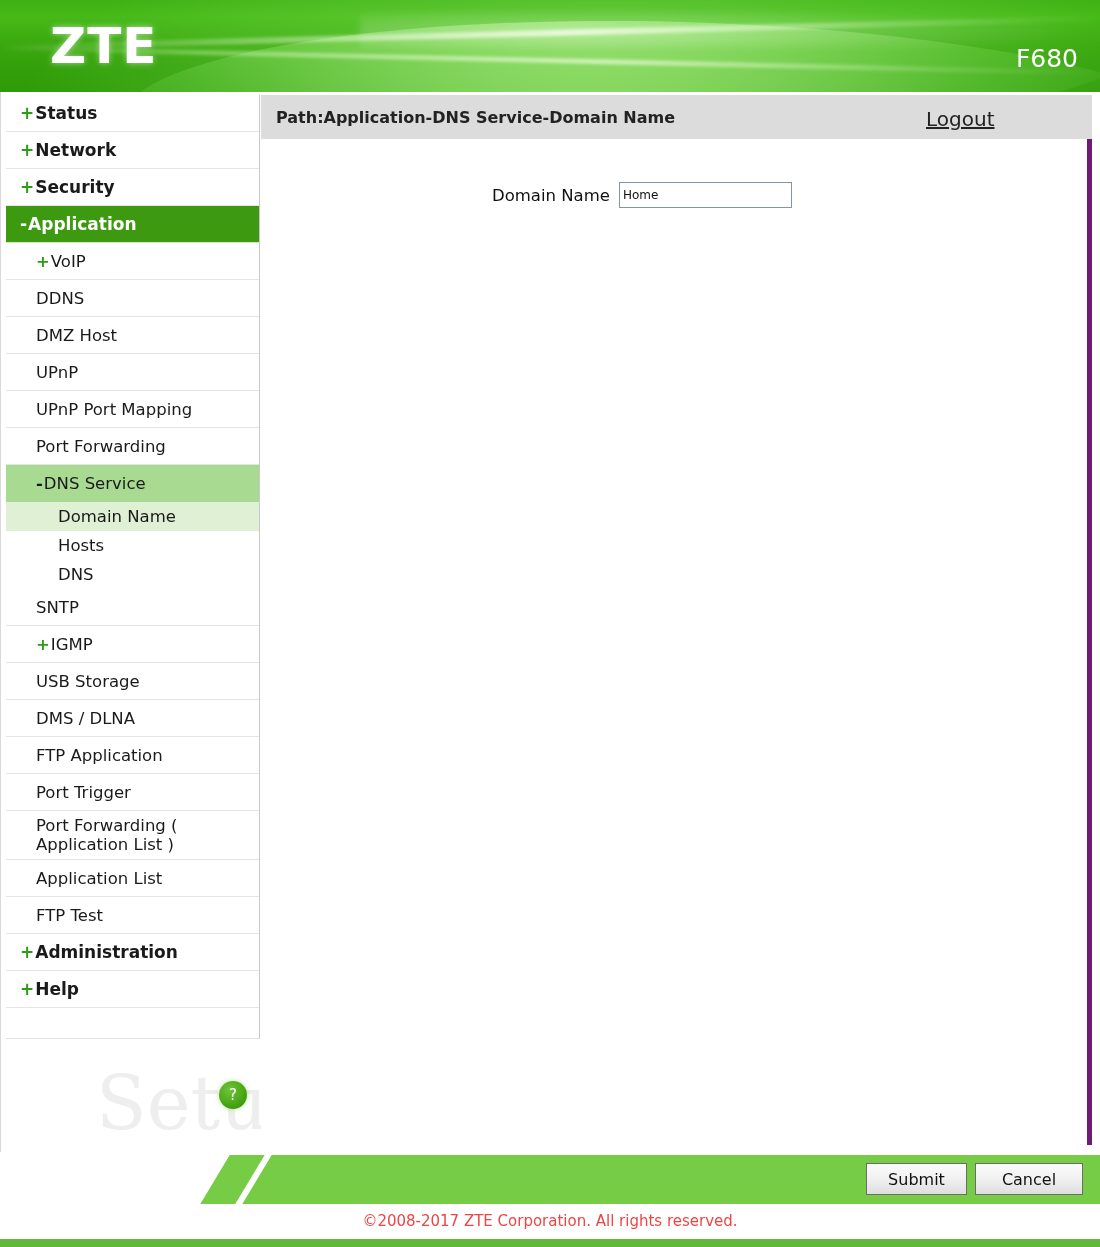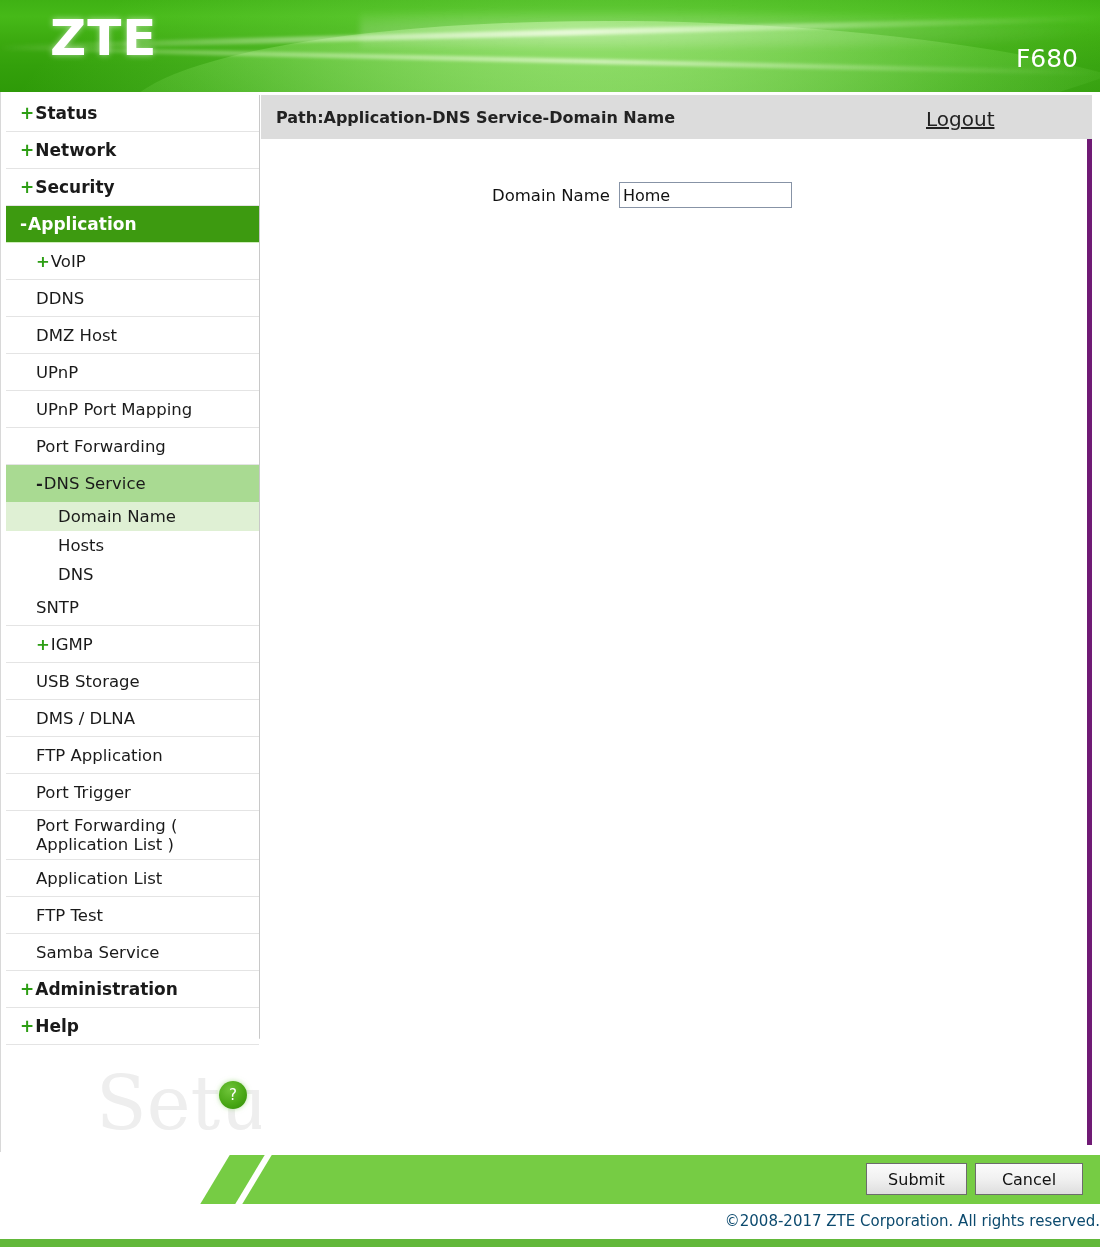--- a/index.html
+++ b/index.html
@@ -57,21 +57,21 @@
     transform: rotate(1.3deg);
     filter: blur(1.8px);
   }
   #wave5 {
     left: 360px; top: 8px; width: 740px; height: 40px;
     background: radial-gradient(ellipse at 30% 60%,
         rgba(255,255,255,0.30) 0%, rgba(255,255,255,0) 70%);
     filter: blur(3px);
   }
   #zte-logo {
-    position: absolute; left: 50px; top: 9px;
+    position: absolute; left: 50px; top: 17px;
     font-size: 50px; font-weight: bold; letter-spacing: 1px;
     color: #ffffff;
     font-family: "DejaVu Sans", "Liberation Sans", sans-serif;
     text-shadow: 0 0 6px rgba(255,255,255,0.55);
     z-index: 4;
   }
   #model-name {
     position: absolute; right: 22px; top: 44px;
     font-size: 25px; color: #ffffff;
     font-family: "DejaVu Sans", "Liberation Sans", sans-serif;
@@ -206,21 +206,21 @@
   #field-label {
     font-size: 16.5px;
     color: #111111;
     margin-right: 9px;
   }
   #domain-input {
     width: 173px; height: 26px;
     border: 1px solid #8793a6;
     background: #ffffff;
     font-family: "DejaVu Sans", "Liberation Sans", sans-serif;
-    font-size: 16px;
+    font-size: 12px;
     color: #111111;
     padding: 0 3px;
     outline: none;
   }
 
   
   #footer-band {
     position: absolute; left: 0; top: 1155px;
     width: 1100px; height: 49px;
     z-index: 4;
@@ -258,23 +258,23 @@
     color: #111111;
     cursor: pointer;
     z-index: 6;
   }
   #submit-button { left: 866px; width: 101px; }
   #cancel-button { left: 975px; width: 108px; }
 
   #copyright {
     position: absolute; left: 0; top: 1212px;
     width: 1100px;
-    text-align: right;
+    text-align: center;
     font-size: 15px;
-    color: #0c4a6e;
+    color: #ef4444;
     z-index: 4;
   }
   #bottom-strip {
     position: absolute; left: 0; top: 1239px;
     width: 1100px; height: 8px;
     background: #62b83a;
     z-index: 4;
   }
   #page-left-border {
     position: absolute; left: 0; top: 92px;
@@ -370,23 +370,20 @@
       <div class="nav-item nav-sub">
         <span>Port Trigger</span>
       </div>
       <div class="nav-item nav-sub-tall"><span>Port Forwarding ( Application List )</span></div>
       <div class="nav-item nav-sub">
         <span>Application List</span>
       </div>
       <div class="nav-item nav-sub">
         <span>FTP Test</span>
       </div>
-      <div class="nav-item nav-sub">
-        <span>Samba Service</span>
-      </div>
       <div class="nav-item nav-top">
         <span class="plus">+</span>
         <span>Administration</span>
       </div>
       <div class="nav-item nav-top">
         <span class="plus">+</span>
         <span>Help</span>
       </div>
     </div>
   <div id="help-badge">?</div>

